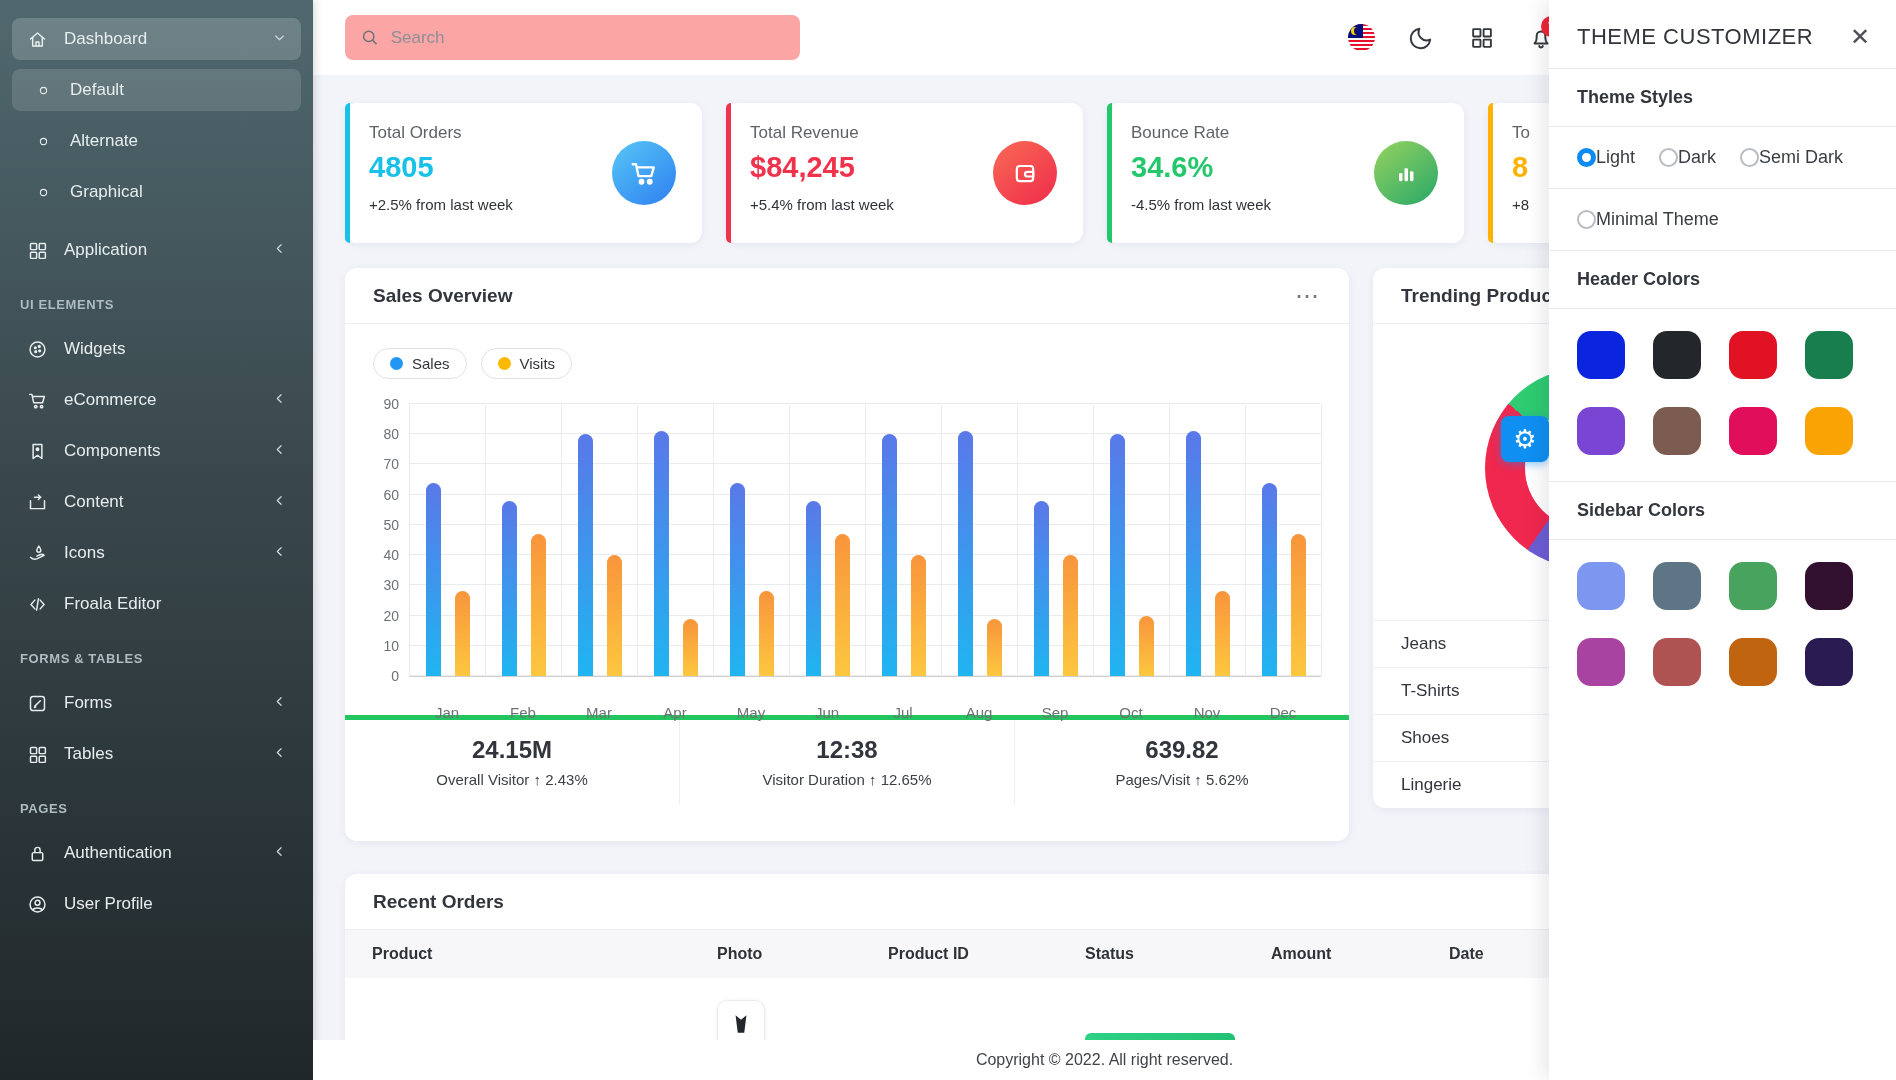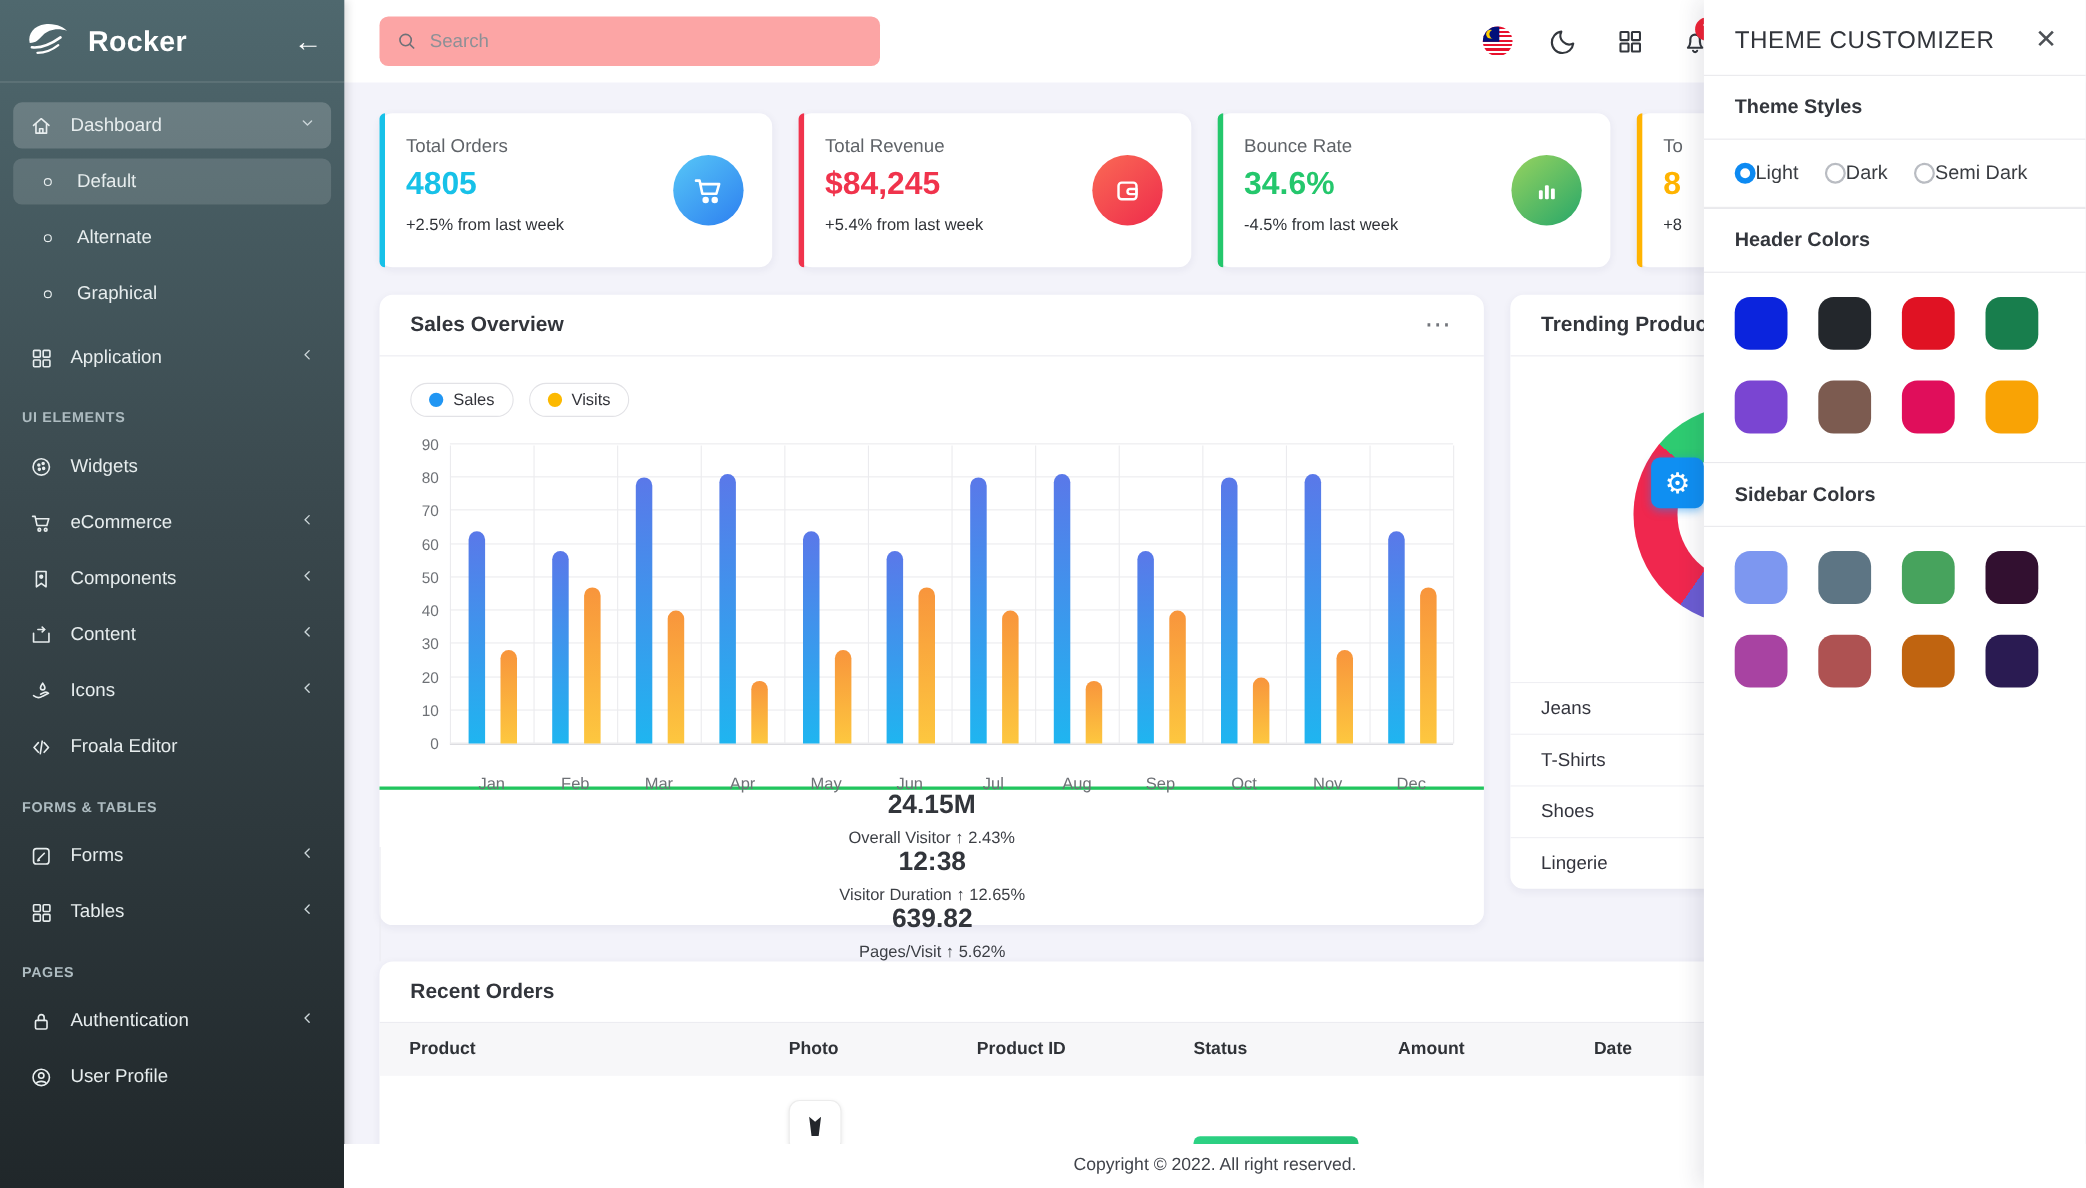--- a/index.html
+++ b/index.html
@@ -76,21 +76,21 @@
     padding:6px 16px; font-size:15px; color:#33343a; cursor:pointer; }
   .chip .dot { width:13px; height:13px; border-radius:50%; }
   .plot-wrap { position:relative; margin-left:36px; width:912px; height:272px; }
   #plot { position:absolute; inset:0; border-bottom:1px solid #cfcfd4; }
   .gl-h { position:absolute; left:0; right:0; height:1px; background:#ebebee; }
   .gl-v { position:absolute; top:0; bottom:0; width:1px; background:#ebebee; }
   .ylab { position:absolute; right:100%; margin-right:10px; font-size:14px; color:#6e7176; transform:translateY(8px); }
   .bar { position:absolute; bottom:0; width:15px; border-radius:10px 10px 0 0; }
   #xlabels { position:relative; margin-left:36px; width:912px; height:34px; }
   .xlab { position:absolute; top:27px; width:76px; text-align:center; font-size:15px; color:#6e7176; }
-  .stats-row { display:flex; border-top:3px solid #22c55e; margin-top:4px; height:89px;flex-direction:column; }
+  .stats-row { display:flex; border-top:5px solid #22c55e; margin-top:4px; height:89px; }
   .stat-col { flex:1; display:flex; flex-direction:column; align-items:center; justify-content:center; }
   .stat-col + .stat-col { border-left:1px solid #ececf1; }
   .stat-value { font-size:24px; font-weight:bold; color:#32353b; }
   .stat-label { font-size:15px; color:#3c3f45; margin-top:7px; }
 
   
   .trend-card { width:500px; height:540px; flex:none; position:relative; overflow:hidden; }
   .donut-zone { position:relative; height:296px; }
   #donut { position:absolute; left:112px; top:44px; width:200px; height:200px; border-radius:50%; }
   #donut::after { content:""; position:absolute; left:40px; top:40px; width:120px; height:120px;
@@ -133,31 +133,20 @@
   .swatch { width:48px; height:48px; border-radius:14px; cursor:pointer; }
 
   .fab { position:fixed; right:347px; top:416px; width:48px; height:46px; background:#0f8ff2; z-index:90;
     border-radius:8px; display:flex; align-items:center; justify-content:center; cursor:pointer;
     color:#fff; font-size:26px; box-shadow:0 2px 8px rgba(15,143,242,.5); }
 </style>
 </head>
 <body>
 
 <nav class="sidebar">
-  <div class="brand-row">
-    <span>
-      <svg width="44" height="32" viewBox="0 0 44 32">
-        <path d="M5 20 C3 12 9 4 19 3 C29 2 36 6 39 9 C30 6 22 8 17 13 C13 17 11 20 5 20 Z" fill="#fff"></path>
-        <path d="M7 24 C16 25 26 20 33 15" stroke="#fff" stroke-width="2.4" fill="none" stroke-linecap="round"></path>
-        <path d="M12 29 C19 29 26 26 31 22" stroke="#fff" stroke-width="2" fill="none" stroke-linecap="round"></path>
-      </svg>
-    </span>
-    <span class="brand-name">Rocker</span>
-    <span class="collapse-arrow">←</span>
-  </div>
 
   <div class="menu">
     <div class="s-item active">
       <span class="s-ic">
         <svg width="21" height="21" viewBox="0 0 24 24">
             <path d="M4 11.5 L12 4.5 L20 11.5"></path>
             <path d="M6.5 9.7 V19.5 H17.5 V9.7"></path>
             <path d="M10.3 19.5 v-4.6 h3.4 v4.6"></path>
           </svg>
       </span>
@@ -618,20 +607,26 @@
     <label class="radio">
       <span class="rdot"></span>
       <span>Dark</span>
     </label>
     <label class="radio">
       <span class="rdot"></span>
       <span>Semi Dark</span>
     </label>
   </div>
   <hr class="tc-hr">
+  <div class="tc-radios">
+    <label class="radio">
+      <span class="rdot"></span>
+      <span>Minimal Theme</span>
+    </label>
+  </div>
   <hr class="tc-hr">
   <div class="tc-h">Header Colors</div>
   <hr class="tc-hr">
   <div class="swatch-grid">
     <div class="swatch" style="background: rgb(11, 36, 221);"></div>
     <div class="swatch" style="background: rgb(35, 39, 44);"></div>
     <div class="swatch" style="background: rgb(224, 18, 35);"></div>
     <div class="swatch" style="background: rgb(24, 126, 77);"></div>
     <div class="swatch" style="background: rgb(122, 69, 210);"></div>
     <div class="swatch" style="background: rgb(124, 91, 80);"></div>

